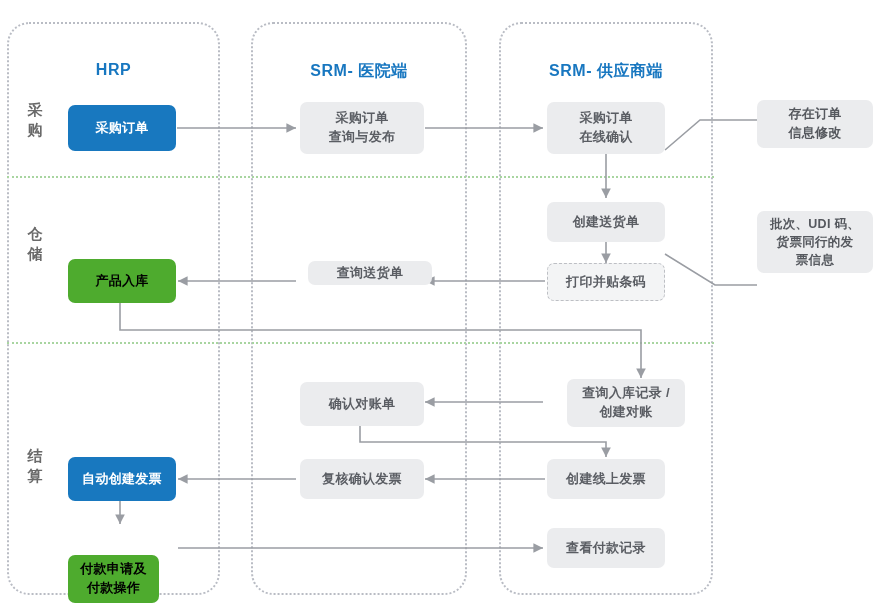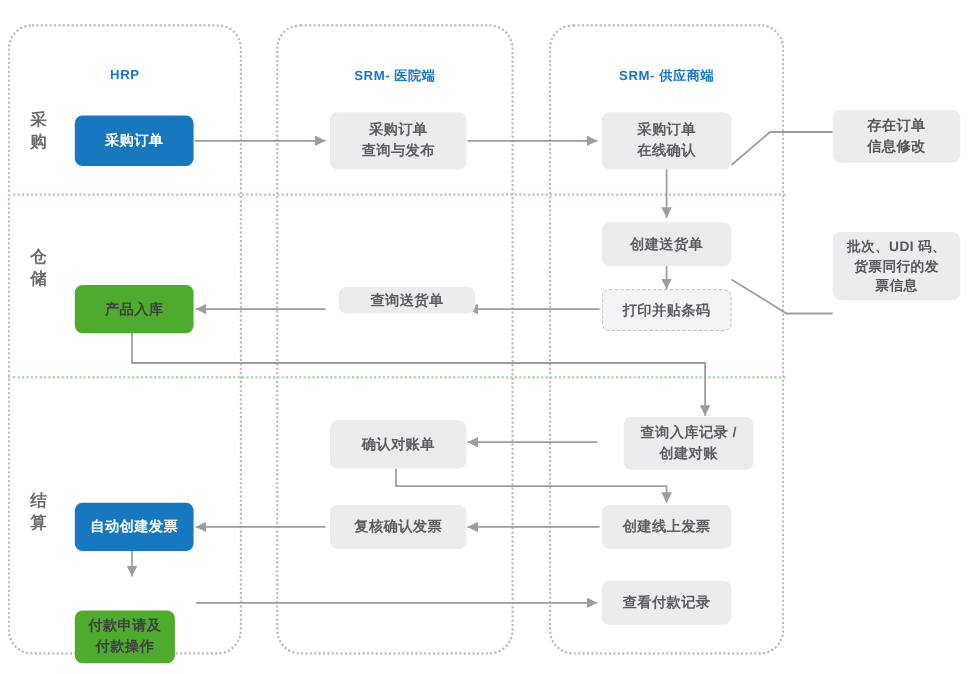--- a/index.html
+++ b/index.html
@@ -25,21 +25,21 @@
   .row-div{
     position:absolute;
     height:0;
     border-top:2px dotted #a8d5a0;
   }
 
   
   .col-title{
     position:absolute;
     text-align:center;
-    font-size:12px;
+    font-size:16px;
     font-weight:bold;
     color:#1877c0;
     letter-spacing:.5px;
     white-space:nowrap;
   }
 
   
   .row-label{
     position:absolute;
     width:30px;
@@ -61,21 +61,21 @@
     justify-content:center;
     text-align:center;
     font-size:13px;
     font-weight:bold;
     line-height:1.45;
     white-space:pre-line;
     letter-spacing:.3px;
   }
   .node.grey{background:#ebecee;color:#5a5d63;}
   .node.blue{background:#1878bf;color:#ffffff;}
-  .node.green{background:#4eab2e;color:#404040;}
+  .node.green{background:#4eab2e;color:#000000;}
   .node.dashed{
     background:#f3f4f5;color:#5a5d63;
     border:1.5px dashed #bdbfc4;
   }
   .node.note{background:#ebecee;color:#55585e;}
 
   
   #wires{position:absolute;left:0;top:0;width:886px;height:613px;pointer-events:none;}
 </style>
 </head>

